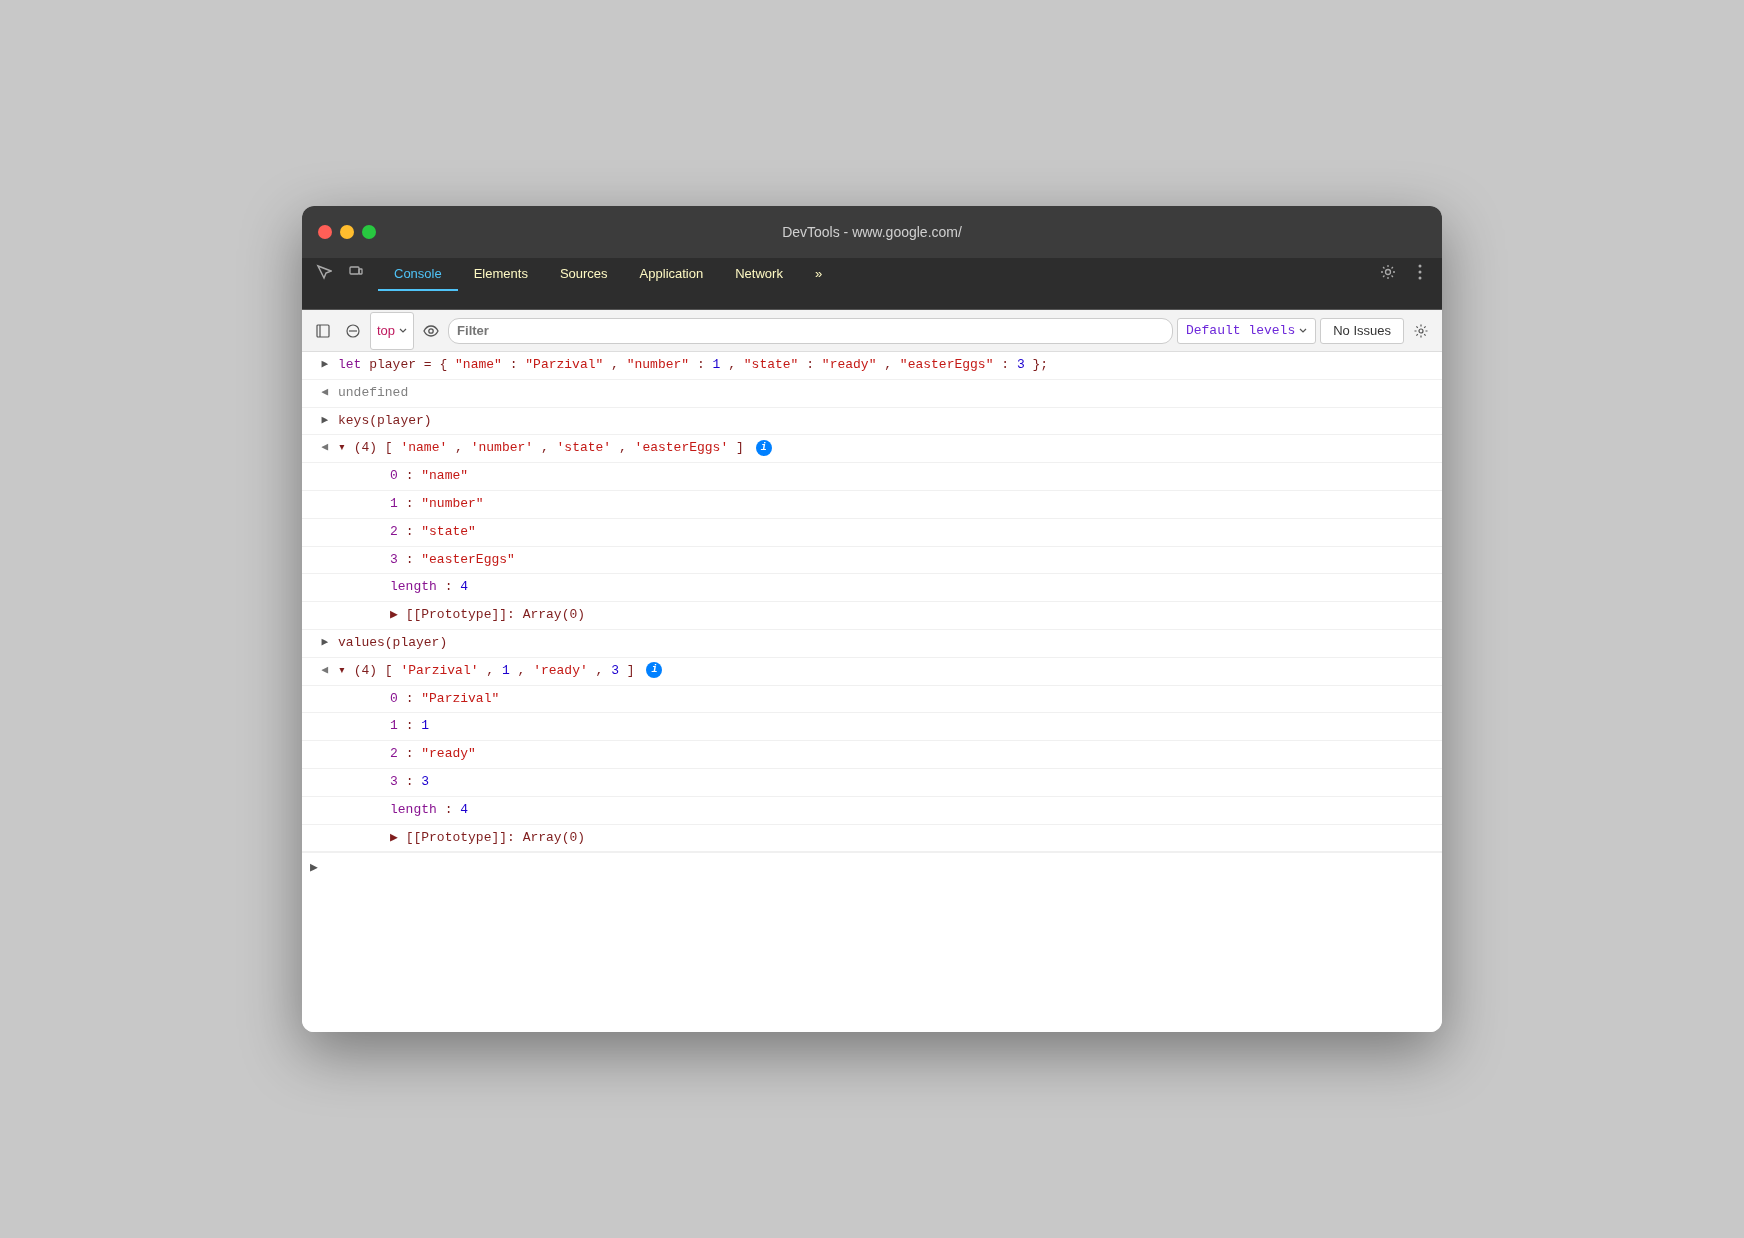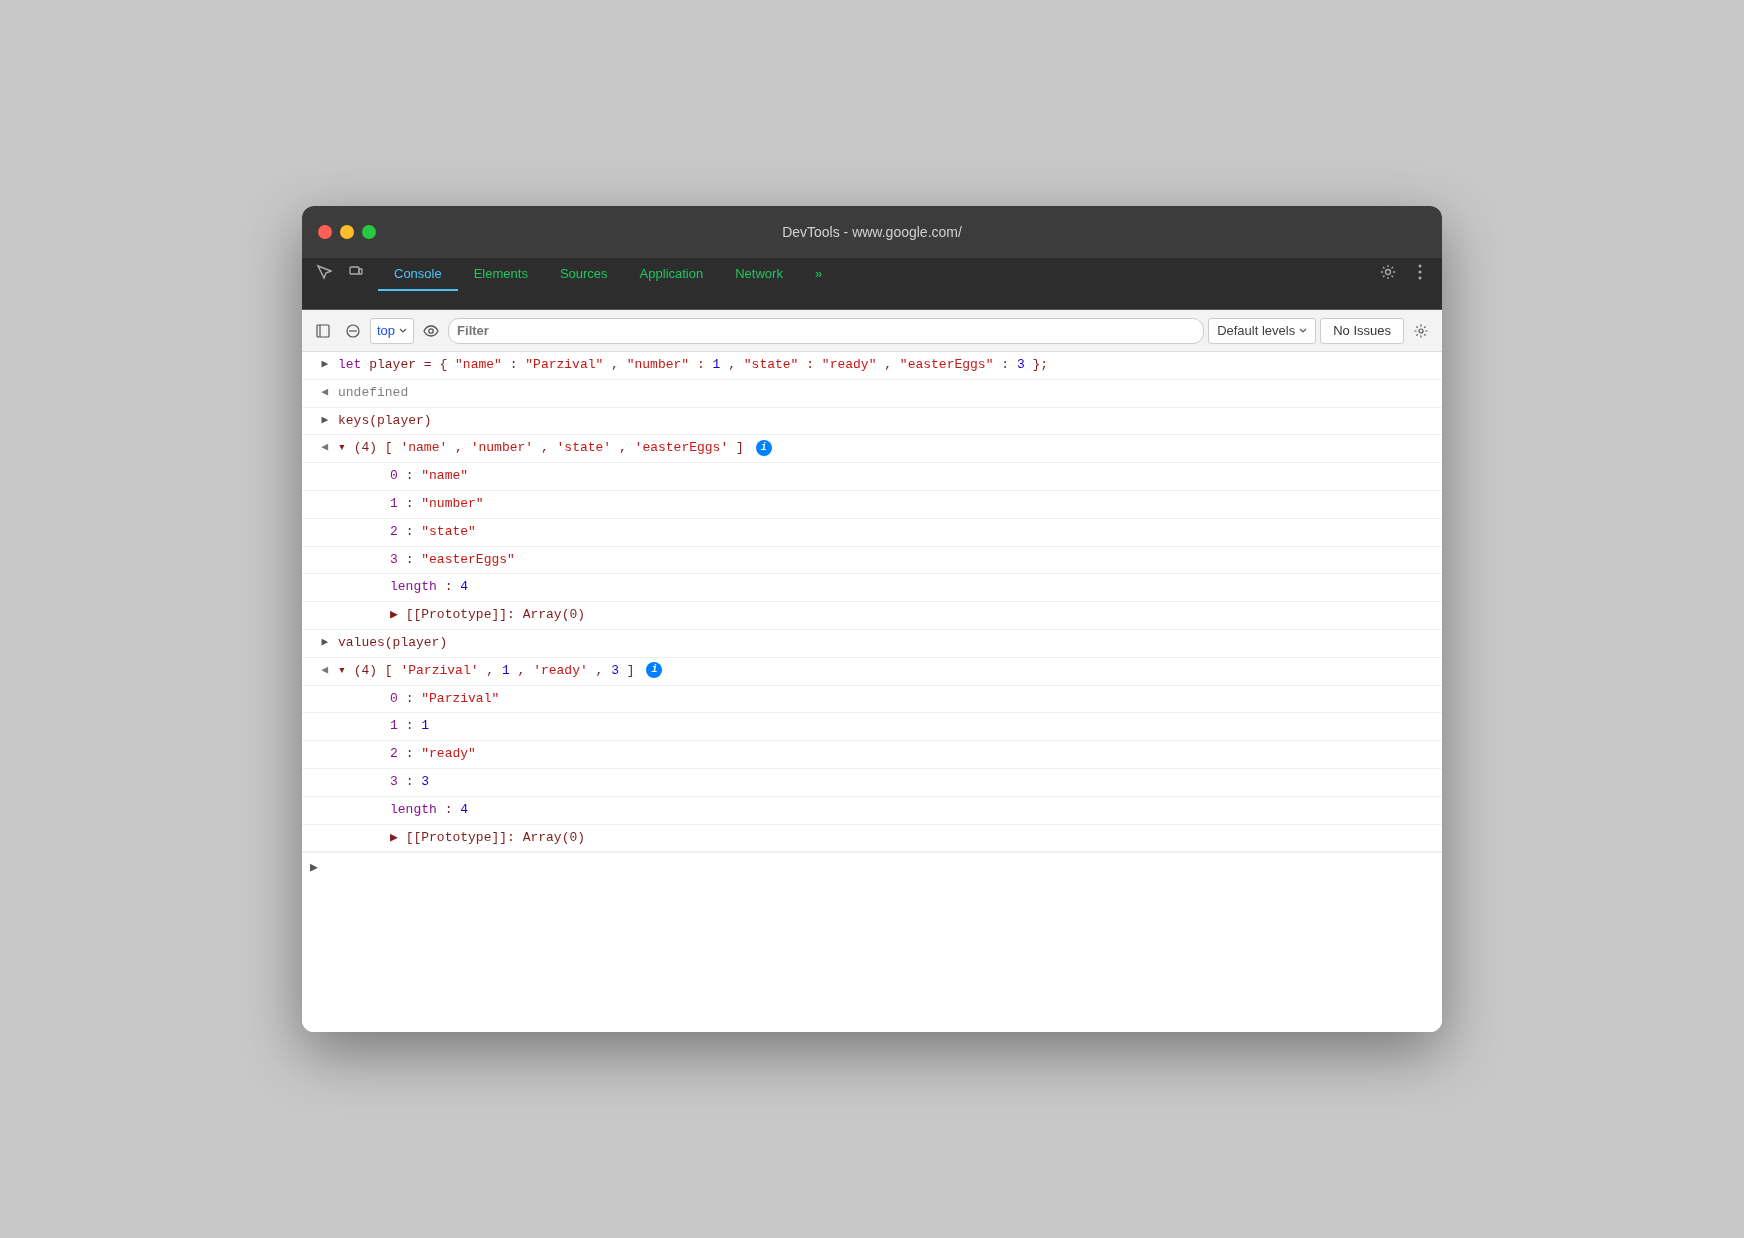--- a/index.html
+++ b/index.html
@@ -76,21 +76,21 @@
       border-radius: 3px;
     }
     .tabs {
       display: flex;
       align-items: flex-end;
       flex: 1;
     }
     .tab {
       padding: 8px 16px;
       font-size: 13px;
-      color: #22c55e;
+      color: #fef9c3;
       cursor: pointer;
       border-bottom: 2px solid transparent;
       white-space: nowrap;
     }
     .tab.active {
       color: #4fc3f7;
       border-bottom: 2px solid #4fc3f7;
       background: transparent;
     }
     .tabs-right {
@@ -136,24 +136,24 @@
       font-size: 14px;
     }
     .top-selector {
       display: flex;
       align-items: center;
       background: #fff;
       border: 1px solid #ccc;
       border-radius: 3px;
       padding: 2px 6px;
       font-size: 13px;
-      color: #1d4ed8;
+      color: #be185d;
       cursor: pointer;
       gap: 4px;
-      height: 26px;
+      height: 38px;
     }
     .eye-btn {
       width: 26px;
       height: 26px;
       background: transparent;
       border: 1px solid transparent;
       border-radius: 3px;
       cursor: pointer;
       display: flex;
       align-items: center;
@@ -175,23 +175,24 @@
     }
     .levels-btn {
       display: flex;
       align-items: center;
       gap: 4px;
       background: #fff;
       border: 1px solid #ccc;
       border-radius: 3px;
       padding: 2px 8px;
       font-size: 13px;
-      color: #404040;
+      color: #6d28d9;
       cursor: pointer;
       height: 26px;
+      font-family: Liberation Mono, monospace;
     }
     .issues-btn {
       background: #fff;
       border: 1px solid #ccc;
       border-radius: 3px;
       padding: 2px 12px;
       font-size: 13px;
       color: #333;
       cursor: pointer;
       height: 26px;

